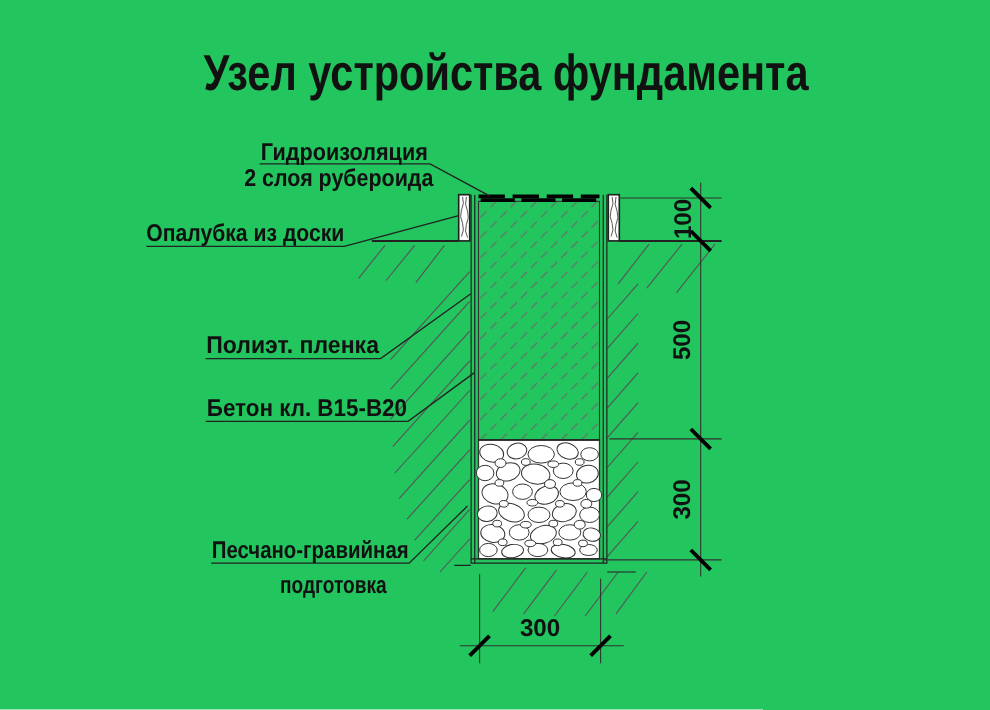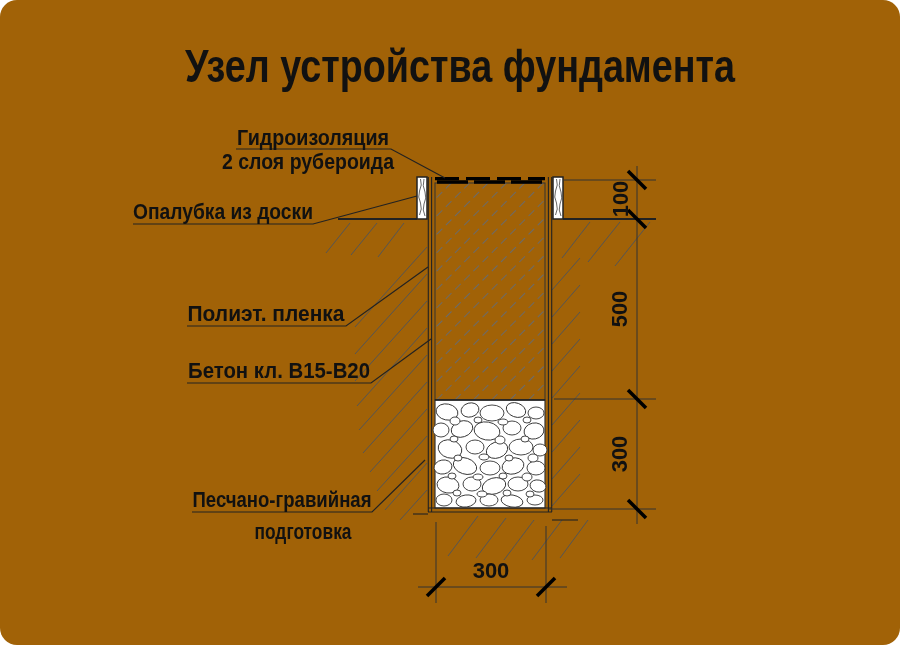--- a/index.html
+++ b/index.html
@@ -1,17 +1,17 @@
 <!DOCTYPE html>
 <html><head>
 <meta charset="utf-8">
 <style>
   html,body{margin:0;padding:0;background:#ffffff;}
-  .page{width:900px;height:645px;position:relative;background:#a16207;overflow:hidden;
-        font-family:"Liberation Sans", sans-serif;border-radius:17px;}
+  .page{width:900px;height:645px;position:relative;background:#22c55e;overflow:hidden;
+        font-family:"Liberation Sans", sans-serif;}
   svg text{font-family:"Liberation Sans", sans-serif;font-weight:bold;fill:#111;}
   .lbl{font-size:22px;}
   .dim{font-size:22px;}
   .title{font-size:46px;}
 </style>
 </head>
 <body>
 
 <div class="page">
 <svg width="900" height="645" viewBox="0 0 900 645">

